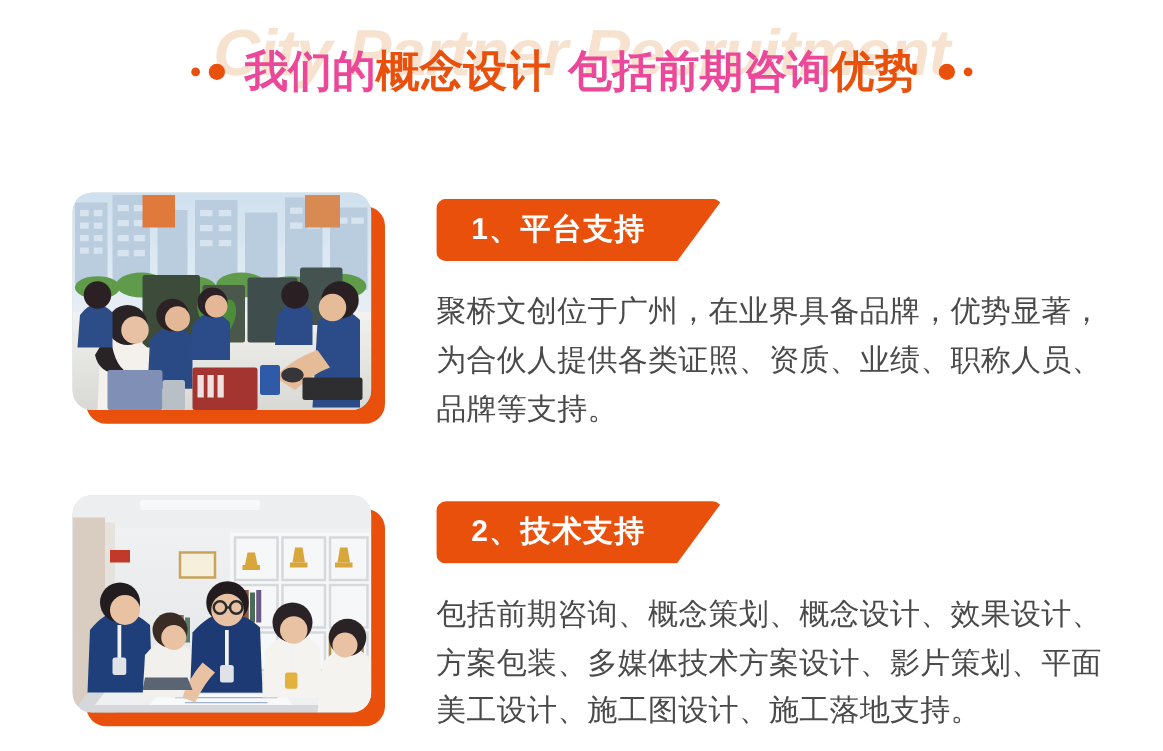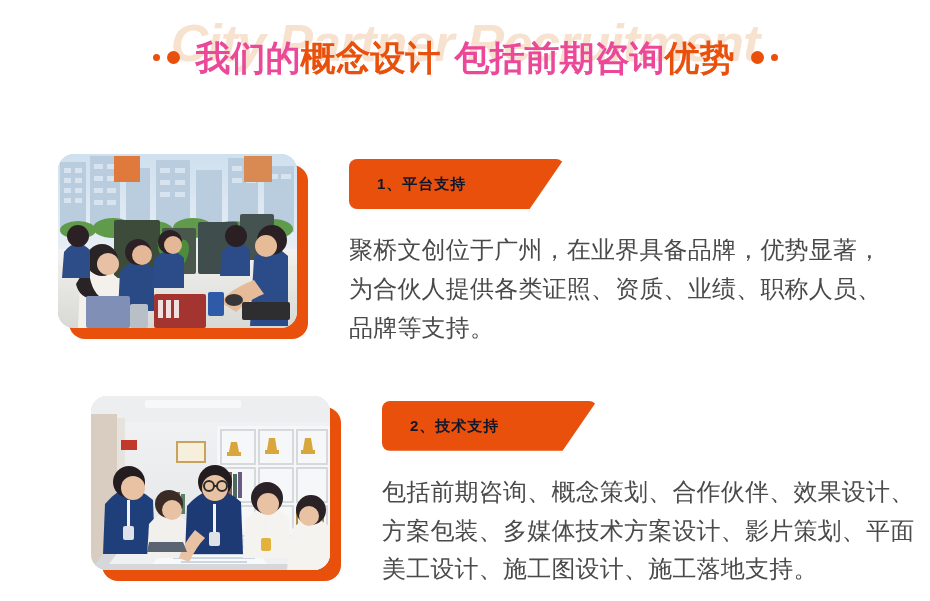--- a/index.html
+++ b/index.html
@@ -89,21 +89,21 @@
     width: 930px;
   }
   .card {
     position: relative;
     display: flex;
     align-items: flex-start;
     padding-left: 58px;
     box-sizing: border-box;
   }
   .card-1 { margin-top: 36px; }
-  .card-2 { margin-top: 48px; margin-left: 33px; }
+  .card-2 { margin-top: 48px; }
 
   
   .photo-wrap {
     position: relative;
     width: 250px;
     height: 185px;
     flex: 0 0 auto;
   }
   .photo-shadow {
     position: absolute;
@@ -134,22 +134,22 @@
     box-sizing: border-box;
   }
   .badge {
     position: relative;
     display: inline-block;
     height: 50px;
     min-width: 215px;
     padding: 0 62px 0 28px;
     box-sizing: border-box;
     line-height: 50px;
-    color: #0f172a;
-    font-size: 15px;
+    color: #ffffff;
+    font-size: 24px;
     font-weight: bold;
     letter-spacing: 1px;
     background: #e8500c;
     border-radius: 8px;
     -webkit-clip-path: polygon(0 0, 100% 0, 84% 100%, 0 100%);
     clip-path: polygon(0 0, 100% 0, 84% 100%, 0 100%);
     white-space: nowrap;
   }
   .badge .num {
     font-family: "Liberation Sans", sans-serif;
@@ -426,18 +426,18 @@
 
             <path d="M58 146 L92 146 L96 156 L56 156 Z" fill="#5a6472"></path>
           </svg>
         </div>
       </div>
 
       <div class="card-body">
         <div class="badge">
           <span class="num">2、</span><span>技术支持</span>
         </div>
-        <div class="desc">包括前期咨询、概念策划、合作伙伴、效果设计、方案包装、多媒体技术方案设计、影片策划、平面美工设计、施工图设计、施工落地支持。</div>
+        <div class="desc">包括前期咨询、概念策划、概念设计、效果设计、方案包装、多媒体技术方案设计、影片策划、平面美工设计、施工图设计、施工落地支持。</div>
       </div>
     </div>
 
   </div>
 </div>
 
 </body></html>

